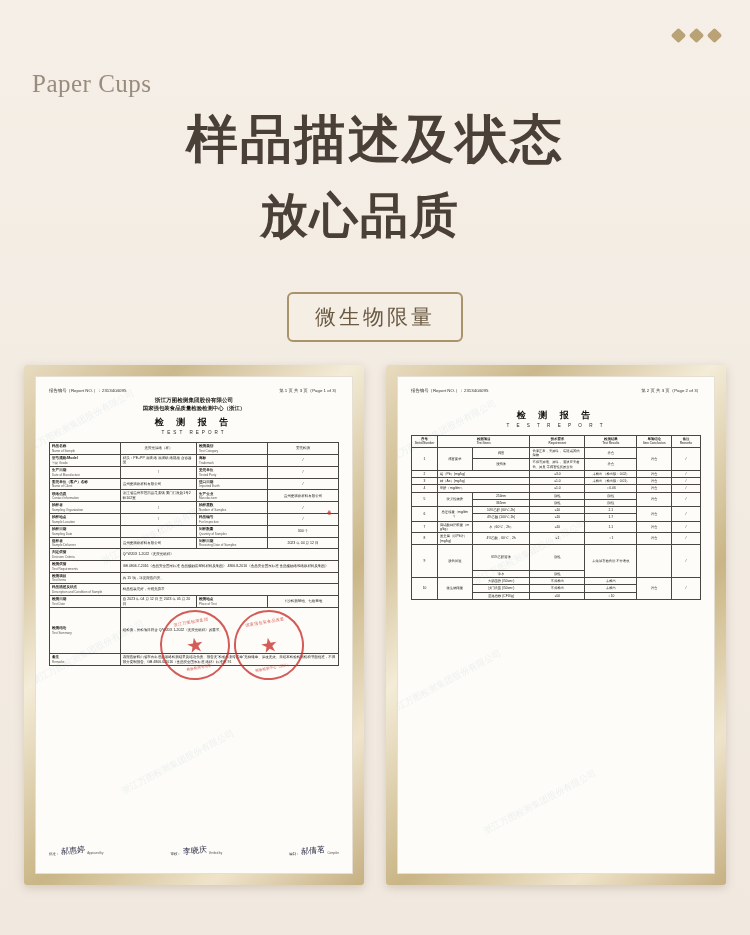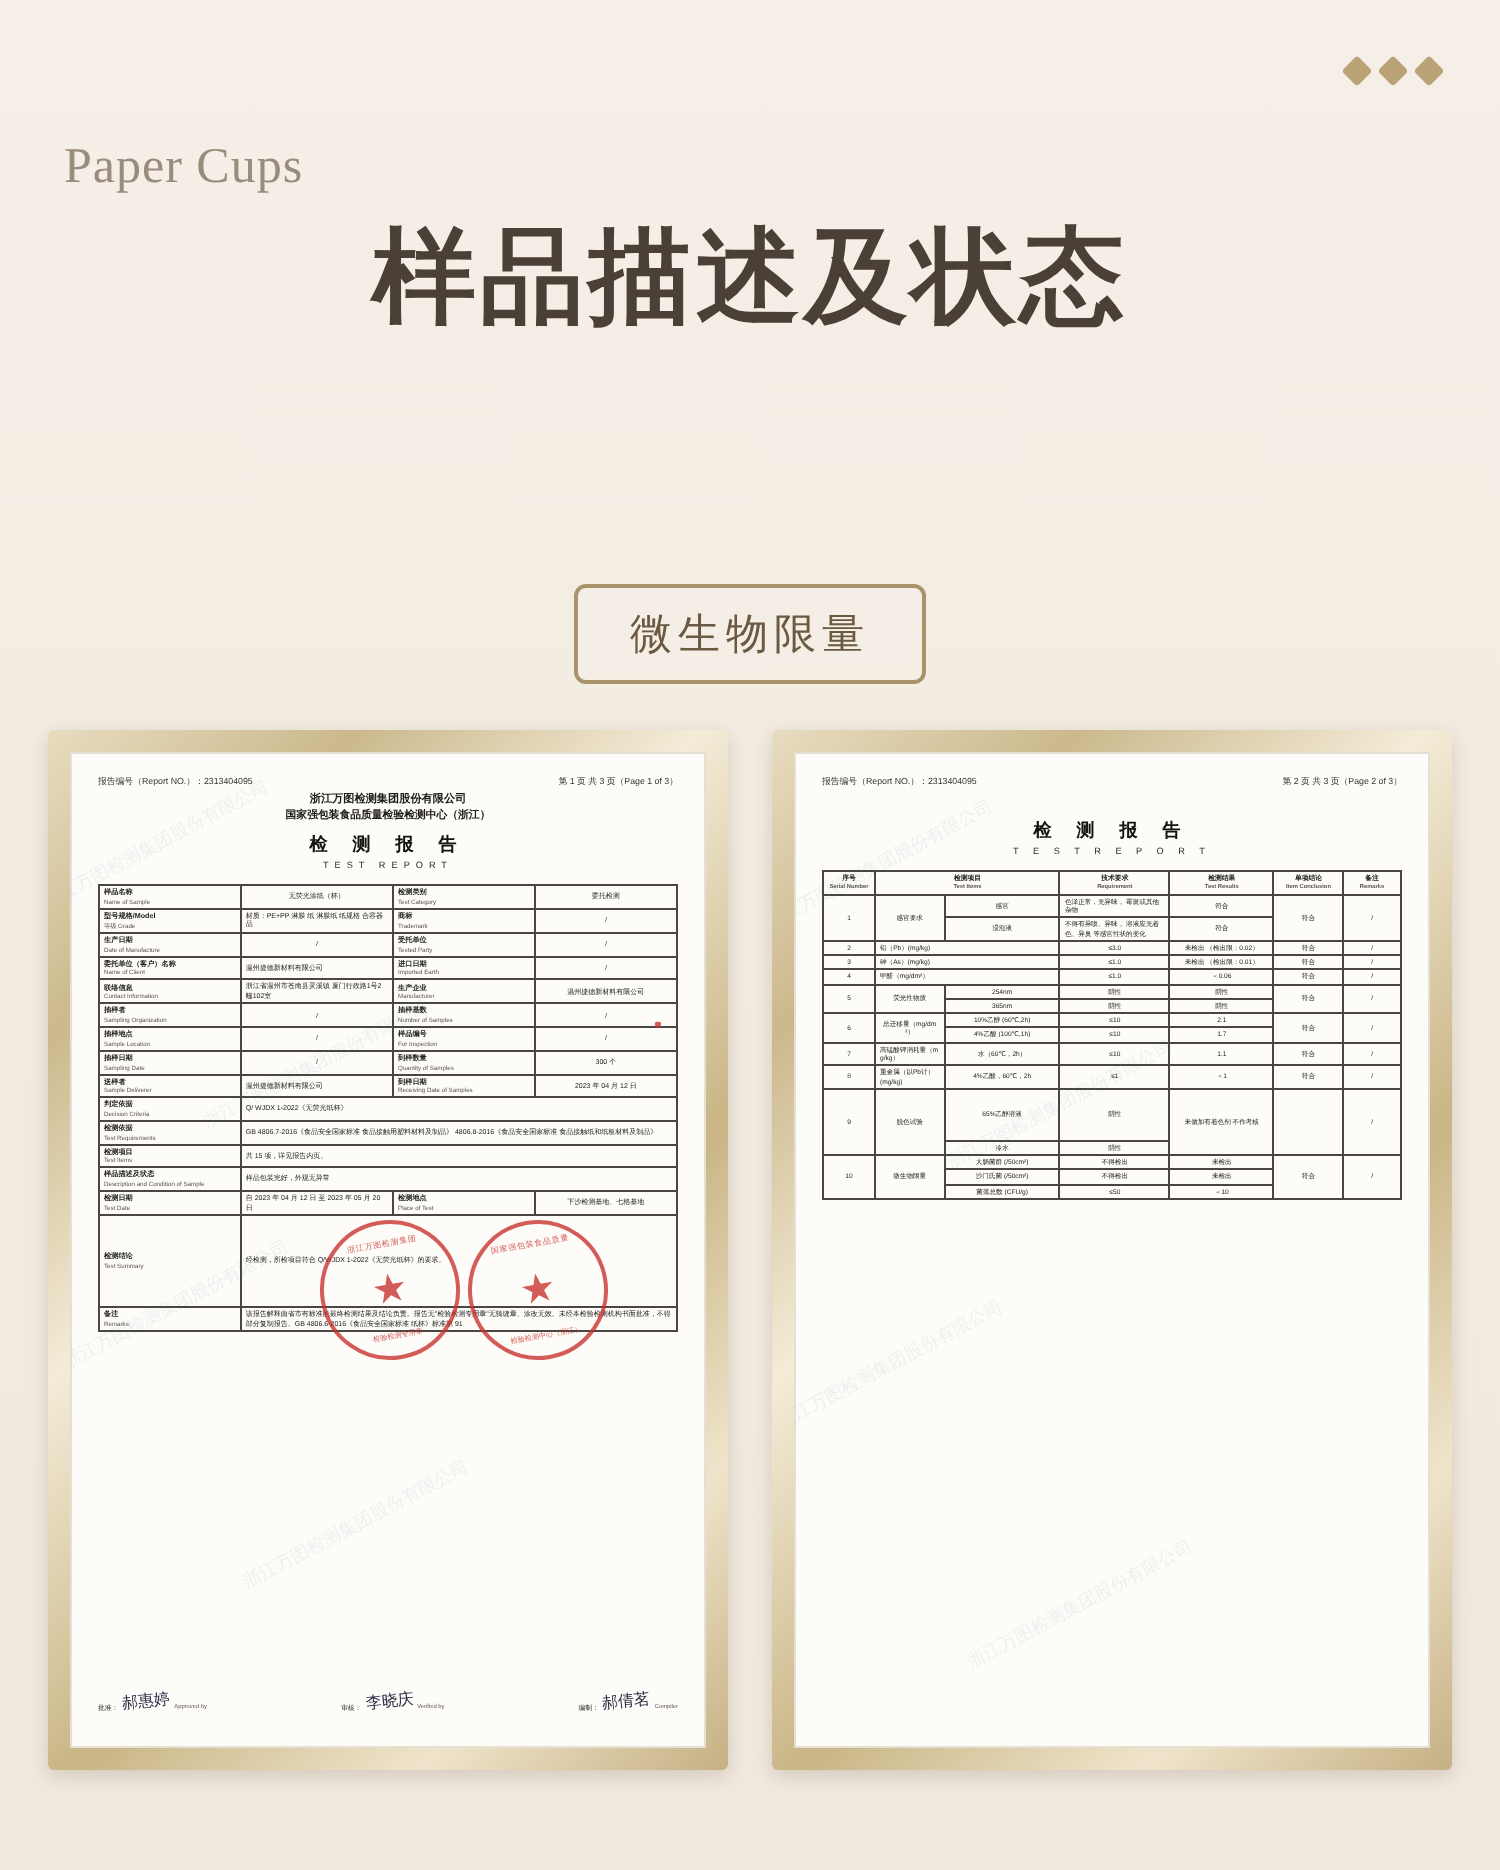--- a/index.html
+++ b/index.html
@@ -184,20 +184,24 @@
 
   <div class="diamonds">
     <span></span>
     <span></span>
     <span></span>
   </div>
 
   <div class="headline">
     <div class="hl1">样品描述及状态</div>
     <div class="hl2wrap">
+      <div class="hl2">
+        <span class="under"></span>
+        <span class="txt">放心品质</span>
+      </div>
       <div class="hl2">
         <span class="under"></span>
       </div>
     </div>
   </div>
 
   <div class="badge">微生物限量</div>
 
   <div class="reports">
 

